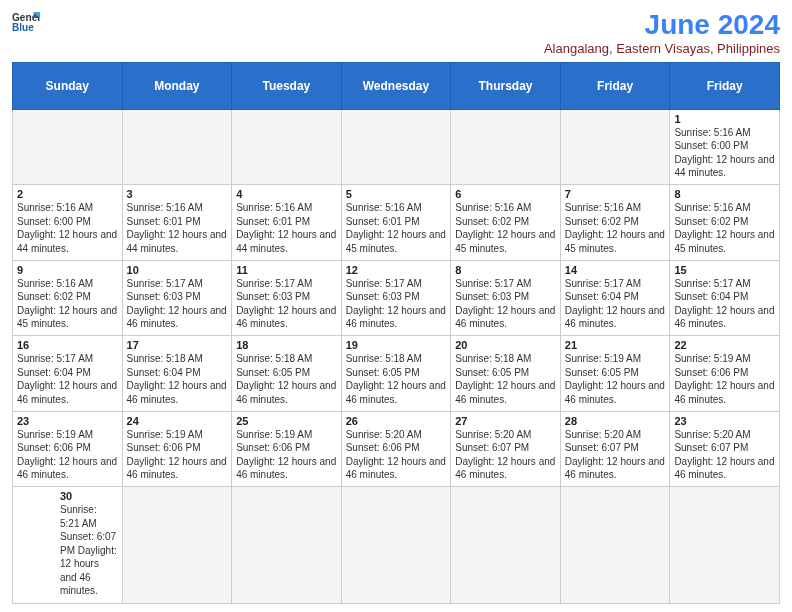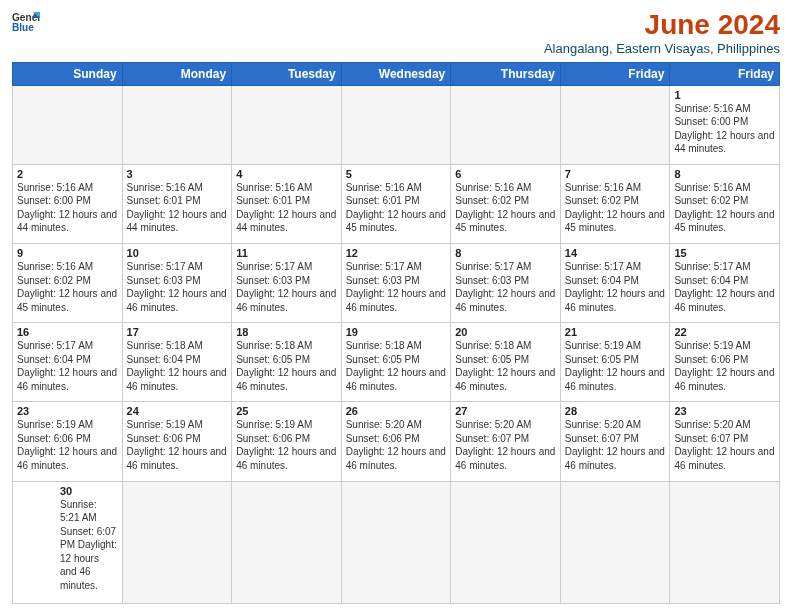--- a/index.html
+++ b/index.html
@@ -32,39 +32,39 @@
     .logo-icon {
       width: 28px;
       height: 24px;
     }
     .title-block {
       text-align: right;
     }
     .month-year {
       font-size: 28px;
       font-weight: bold;
-      color: #c2410c;
+      color: #3b82f6;
       line-height: 1.1;
     }
     .location {
       font-size: 13px;
-      color: #0c4a6e;
+      color: #7f1d1d;
     }
     .calendar {
       flex: 1;
       border: 1px solid #ccc;
       border-collapse: collapse;
       width: 100%;
       table-layout: fixed;
     }
     .calendar th {
       background: #2a6fc9;
       color: #fff;
-      text-align: right;
-      padding: 4px 5px;
+      text-align: center;
+      padding: 16px 5px;
       font-size: 12px;
       font-weight: bold;
       border: 1px solid #2060b0;
       height: 20px;
     }
     .calendar td {
       border: 1px solid #ccc;
       vertical-align: top;
       padding: 3px 4px;
       background: #fff;

